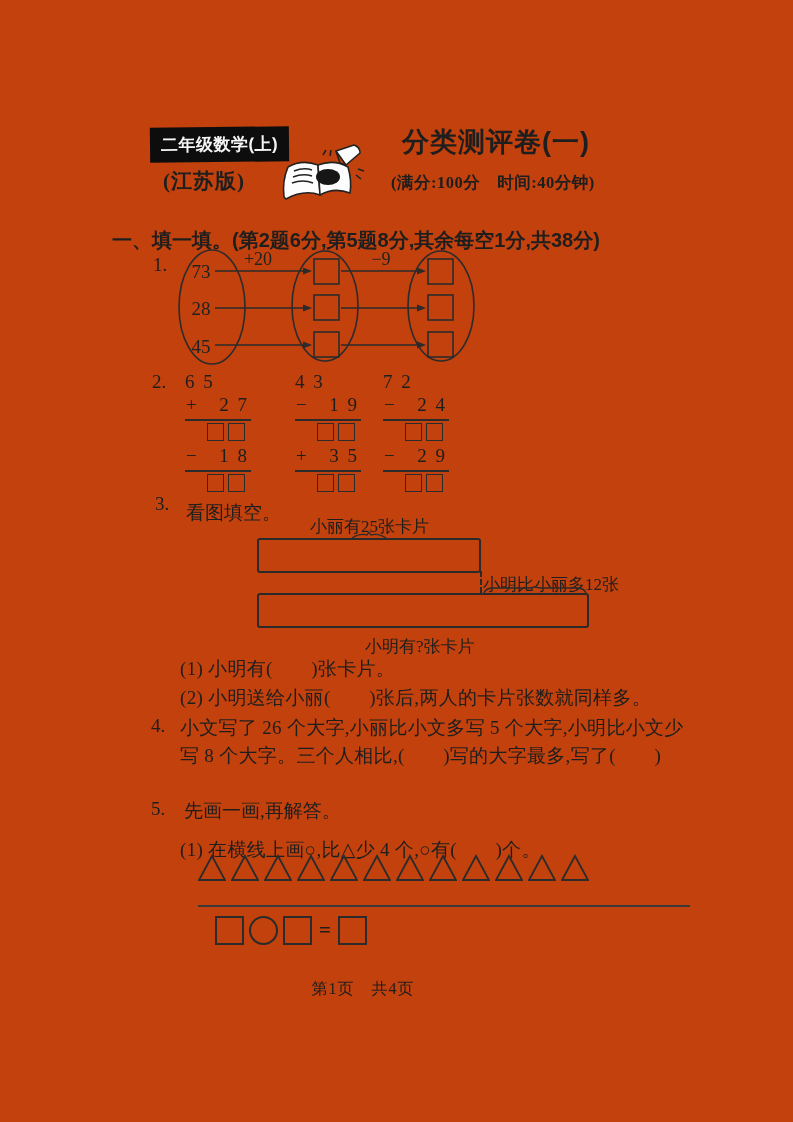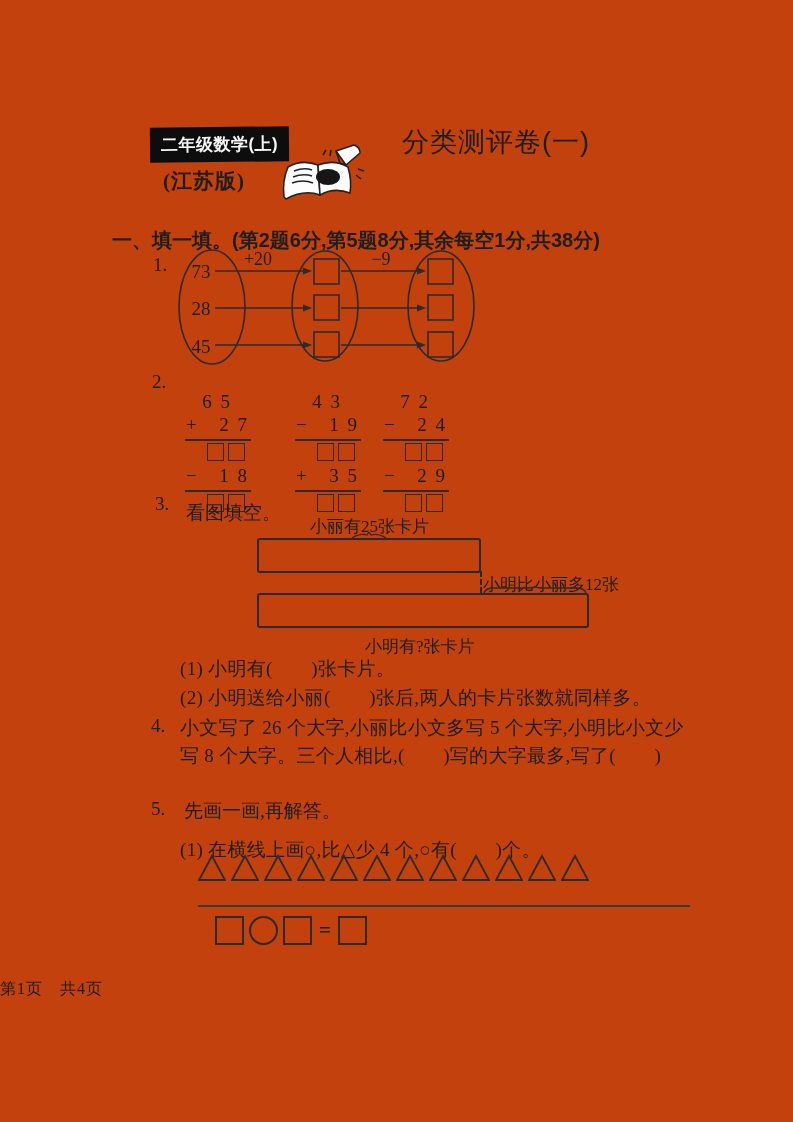--- a/index.html
+++ b/index.html
@@ -12,42 +12,42 @@
   .abs{position:absolute;}
   
   .badge{
     left:150px;top:127px;width:139px;height:35px;background:#0d0d0d;
     display:flex;align-items:center;justify-content:center;
     transform:rotate(-0.6deg);
   }
   .badge span{color:#f5f5f5;font-size:17px;font-weight:bold;
     font-family:"Liberation Sans","DejaVu Sans",sans-serif;letter-spacing:0.5px;}
   .edition{left:163px;top:167px;font-size:21px;font-weight:bold;letter-spacing:1px;}
-  .paper-title{left:402px;top:124px;font-size:27px;font-weight:normal;
+  .paper-title{left:402px;top:124px;font-size:27px;font-weight:bold;
     font-family:"Liberation Sans","DejaVu Sans",sans-serif;letter-spacing:1px;}
   .exam-info{left:391px;top:172px;font-size:16.5px;font-weight:bold;letter-spacing:0.5px;}
   .doodle{left:276px;top:143px;}
   
   .sec-heading{left:112px;top:227px;font-size:20px;font-weight:bold;
     font-family:"Liberation Sans","DejaVu Sans",sans-serif;}
   .qnum{font-size:19px;}
   
   .q1-num{left:153px;top:254px;}
   .q1-svg{left:178px;top:246px;}
   .q1-svg text{font-family:"Liberation Serif","DejaVu Serif",serif;font-size:19px;fill:#222;}
   .q1-svg .oplabel{font-size:18px;}
   .q1-svg ellipse{fill:none;stroke:#2b2b2b;stroke-width:1.6;}
   .q1-svg rect{fill:none;stroke:#2b2b2b;stroke-width:1.6;}
   .q1-svg line{stroke:#2b2b2b;stroke-width:1.4;}
   .q1-svg polygon{fill:#2b2b2b;}
   
   .q2-num{left:152px;top:371px;}
   .vcol{position:absolute;top:371px;width:66px;font-size:19px;}
   .vcol.c1{left:185px}.vcol.c2{left:295px}.vcol.c3{left:383px}
-  .vtop{height:23px;text-align:center;padding-right:2px;letter-spacing:2px;margin-top:20px;}
+  .vtop{height:23px;text-align:left;padding-right:2px;letter-spacing:2px;}
   .vrow{height:23px;display:flex;justify-content:space-between;}
   .vrow .vop{padding-left:1px;}
   .vrow .vnum{letter-spacing:2px;padding-right:2px;}
   .vline{border-top:2px solid #2b2b2b;margin-top:2px;}
   .vboxes{height:20px;display:flex;justify-content:flex-end;gap:4px;
     padding:2px 6px 2px 0;}
   .vbox{width:15px;height:16px;border:1.7px solid #2b2b2b;background:transparent;}
   
   .q3-num{left:155px;top:493px;}
   .q3-prompt{left:186px;top:493px;font-size:19px;margin-top:7px;}
@@ -68,21 +68,21 @@
   .q5-num{left:151px;top:798px;}
   .q5-prompt{left:184px;top:798px;font-size:19px;}
   .q5-sub{left:180px;top:825px;font-size:19px;margin-top:12px;}
   .tri-row{left:198px;top:854px;display:flex;gap:5px;}
   .answer-line{left:198px;top:905px;width:492px;border-top:2px solid #3a3a3a;}
   .eq-row{left:215px;top:915px;display:flex;align-items:center;gap:5px;height:30px;}
   .eq-box{width:25px;height:25px;border:2px solid #2b2b2b;}
   .eq-circle{width:25px;height:25px;border:2px solid #2b2b2b;border-radius:50%;}
   .eq-equals{font-size:21px;font-weight:bold;padding:0 2px;}
   
-  .footer{left:0;top:979px;width:726px;text-align:left;font-size:16px;letter-spacing:1px;}
+  .footer{left:0;top:979px;width:726px;text-align:center;font-size:16px;letter-spacing:1px;}
 </style>
 </head>
 <body>
 
 <div class="page">
 
   <div class="abs badge">
     <span>二年级数学(上)</span>
   </div>
   <div class="abs edition">(江苏版)</div>
@@ -95,20 +95,21 @@
         <path d="M18,28 Q28,24 36,27 M17,34 Q27,30 36,33 M16,40 Q27,36 37,40"></path>
         <path d="M60,8 L78,2 Q84,4 84,10 L70,22 Z" fill="#fdfdfd"></path>
         <path d="M60,8 L64,20 L70,22"></path>
         <ellipse cx="52" cy="34" rx="12" ry="8" fill="#161616" stroke="none"></ellipse>
         <path d="M47,12 l3,-5 M54,13 l1,-6 M82,26 l6,2 M80,32 l5,4"></path>
       </g>
     </svg>
   </div>
 
   <div class="abs paper-title">分类测评卷(一)</div>
+  <div class="abs exam-info">(满分:100分　时间:40分钟)</div>
 
   <div class="abs sec-heading">一、填一填。(第2题6分,第5题8分,其余每空1分,共38分)</div>
 
   <div class="abs qnum q1-num">1.</div>
   <svg class="abs q1-svg" width="300" height="126" viewBox="0 0 300 126">
     <ellipse cx="34" cy="61" rx="33" ry="57"></ellipse>
     <ellipse cx="147" cy="60" rx="33" ry="55"></ellipse>
     <ellipse cx="263" cy="60" rx="33" ry="55"></ellipse>
 
     <text x="23" y="32" text-anchor="middle">73</text>

